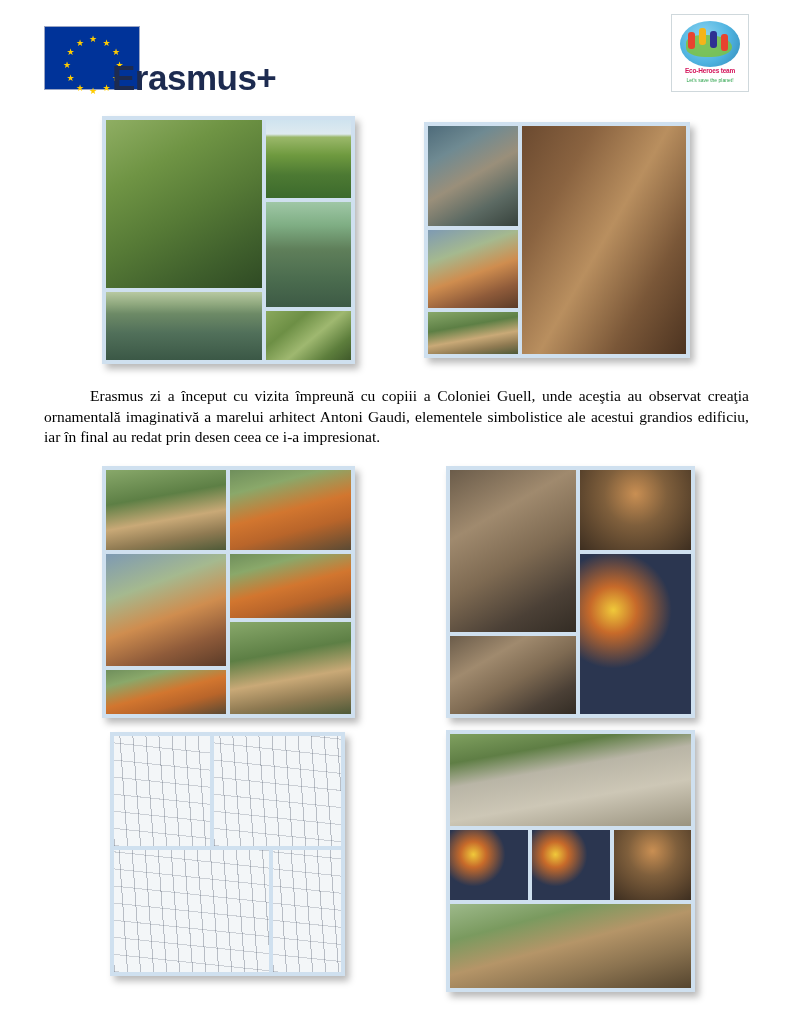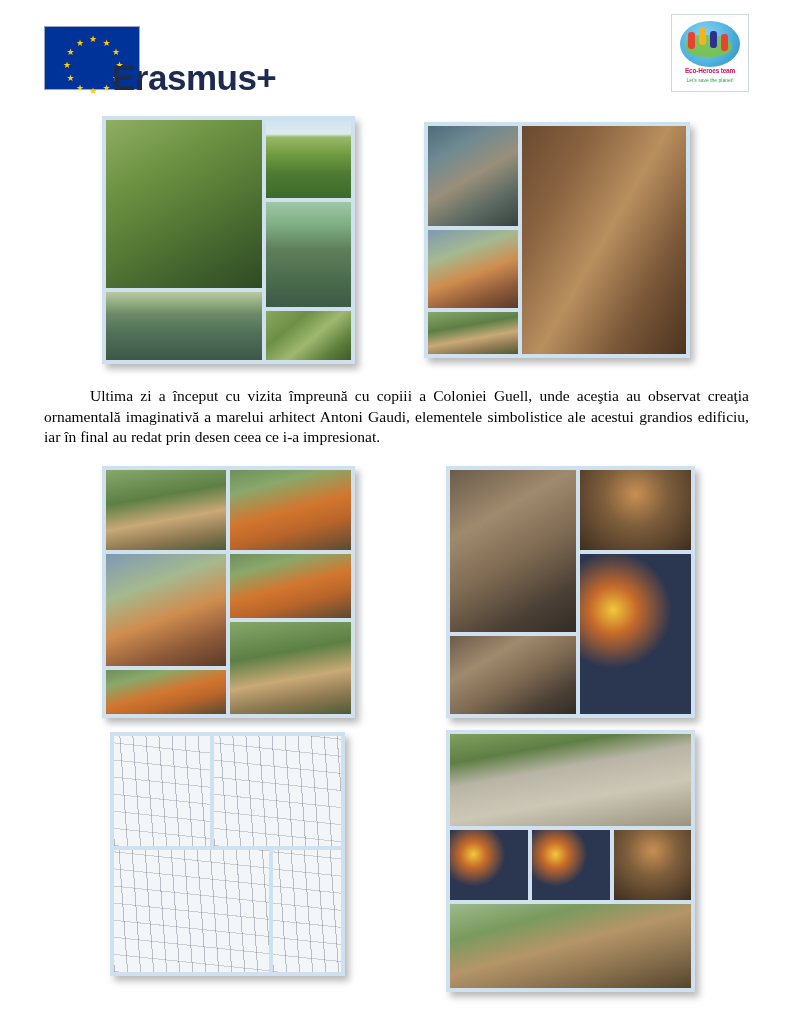--- a/index.html
+++ b/index.html
@@ -269,21 +269,21 @@
     <div class="photo reeds" style="left:164px; top:195px; width:85px; height:49px;"></div>
   </div>
 
   <div class="collage" style="left:424px; top:122px; width:266px; height:236px;">
     <div class="photo binoculars" style="left:4px; top:4px; width:90px; height:100px;"></div>
     <div class="photo wood-interior" style="left:98px; top:4px; width:164px; height:228px;"></div>
     <div class="photo group-photo" style="left:4px; top:108px; width:90px; height:78px;"></div>
     <div class="photo forest-trail" style="left:4px; top:190px; width:90px; height:42px;"></div>
   </div>
 
-  <div class="para">Ultima zi a început cu vizita împreună cu copiii a Coloniei Guell, unde aceştia au observat creaţia ornamentală imaginativă a marelui arhitect Antoni Gaudi, elementele simbolistice ale acestui grandios edificiu, iar în final au redat prin desen ceea ce i-a impresionat.</div>
+  <div class="para">Erasmus zi a început cu vizita împreună cu copiii a Coloniei Guell, unde aceştia au observat creaţia ornamentală imaginativă a marelui arhitect Antoni Gaudi, elementele simbolistice ale acestui grandios edificiu, iar în final au redat prin desen ceea ce i-a impresionat.</div>
 
   <div class="collage" style="left:102px; top:466px; width:253px; height:252px;">
     <div class="photo forest-trail" style="left:4px; top:4px; width:120px; height:80px;"></div>
     <div class="photo orange-vests" style="left:128px; top:4px; width:121px; height:80px;"></div>
     <div class="photo group-photo" style="left:4px; top:88px; width:120px; height:112px;"></div>
     <div class="photo orange-vests" style="left:128px; top:88px; width:121px; height:64px;"></div>
     <div class="photo orange-vests" style="left:4px; top:204px; width:120px; height:44px;"></div>
     <div class="photo forest-trail" style="left:128px; top:156px; width:121px; height:92px;"></div>
   </div>
 

